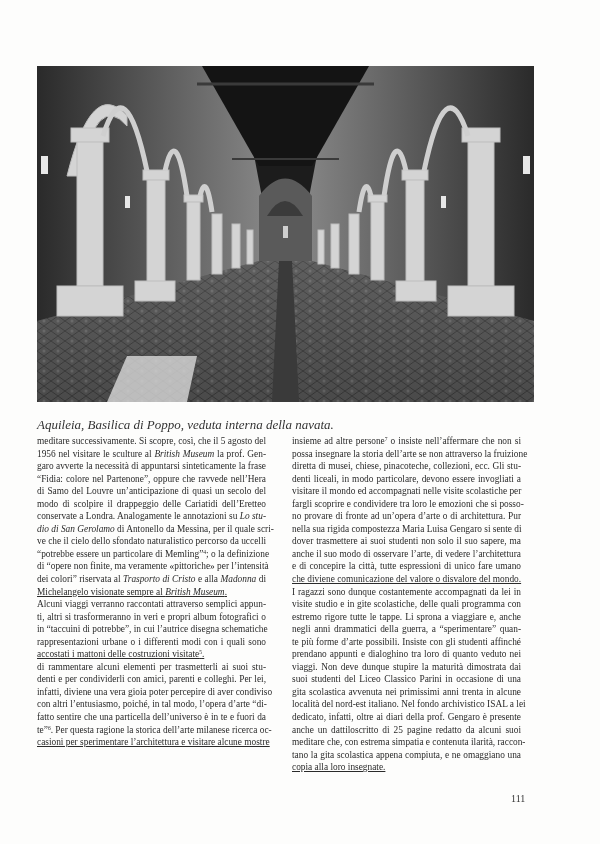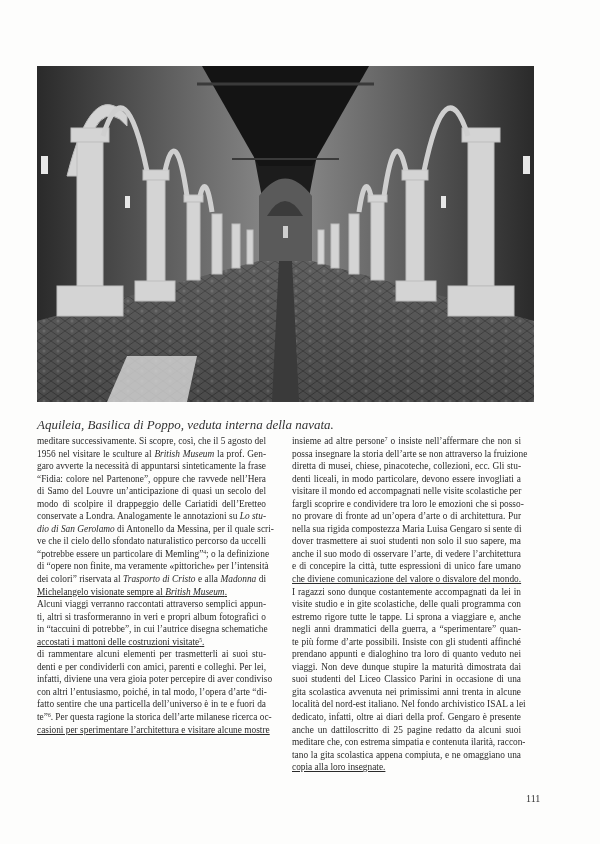--- a/index.html
+++ b/index.html
@@ -19,21 +19,21 @@
     position: absolute; top: 435px; width: 229px; font-size: 9.35px; line-height: 12.55px;
     text-align: justify; color: #2a2a2a;
   }
   .col.left { left: 37px; }
   .col.right { left: 292px; }
   .col .line { display: block; text-align: justify; text-align-last: justify; white-space: nowrap; }
   .col .line.last { text-align-last: left; text-decoration: underline; }
   .col i { font-style: italic; }
   sup { font-size: 5.5px; line-height: 0; vertical-align: 3px; }
   .pagenum {
-    position: absolute; left: 526px; top: 793px; font-size: 10px; color: #333;
+    position: absolute; left: 511px; top: 793px; font-size: 10px; color: #333;
   }
 </style>
 </head>
 <body>
 
 <div class="photo">
   <svg viewBox="0 0 497 336" preserveAspectRatio="none">
     <defs>
       <linearGradient id="floor" x1="0" y1="0" x2="0" y2="1">
         <stop offset="0" stop-color="#6a6a6a"></stop>
@@ -130,20 +130,21 @@
     <span class="line"><span>conservate a Londra. Analogamente le annotazioni su </span><i>Lo stu-</i></span>
     <span class="line"><i>dio di San Gerolamo</i><span> di Antonello da Messina, per il quale scri-</span></span>
     <span class="line"><span>ve che il cielo dello sfondato naturalistico percorso da uccelli</span></span>
     <span class="line"><span>“potrebbe essere un particolare di Memling”</span><sup>4</sup><span>; o la definizione</span></span>
     <span class="line"><span>di “opere non finite, ma veramente «pittoriche» per l’intensità</span></span>
     <span class="line"><span>dei colori” riservata al </span><i>Trasporto di Cristo</i><span> e alla </span><i>Madonna</i><span> di</span></span>
     <span class="line last"><span>Michelangelo visionate sempre al </span><i>British Museum</i><span>.</span></span>
     <span class="line"><span>Alcuni viaggi verranno raccontati attraverso semplici appun-</span></span>
     <span class="line"><span>ti, altri si trasformeranno in veri e propri album fotografici o</span></span>
     <span class="line"><span>in “taccuini di potrebbe”, in cui l’autrice disegna schematiche</span></span>
+    <span class="line"><span>rappresentazioni urbane o i differenti modi con i quali sono</span></span>
     <span class="line last"><span>accostati i mattoni delle costruzioni visitate</span><sup>5</sup><span>.</span></span>
     <span class="line"><span>di rammentare alcuni elementi per trasmetterli ai suoi stu-</span></span>
     <span class="line"><span>denti e per condividerli con amici, parenti e colleghi. Per lei,</span></span>
     <span class="line"><span>infatti, diviene una vera gioia poter percepire di aver condiviso</span></span>
     <span class="line"><span>con altri l’entusiasmo, poiché, in tal modo, l’opera d’arte “di-</span></span>
     <span class="line"><span>fatto sentire che una particella dell’universo è in te e fuori da</span></span>
     <span class="line"><span>te”</span><sup>6</sup><span>. Per questa ragione la storica dell’arte milanese ricerca oc-</span></span>
     <span class="line last"><span>casioni per sperimentare l’architettura e visitare alcune mostre</span></span>
   </div>
 <div class="col right" id="col-right">

